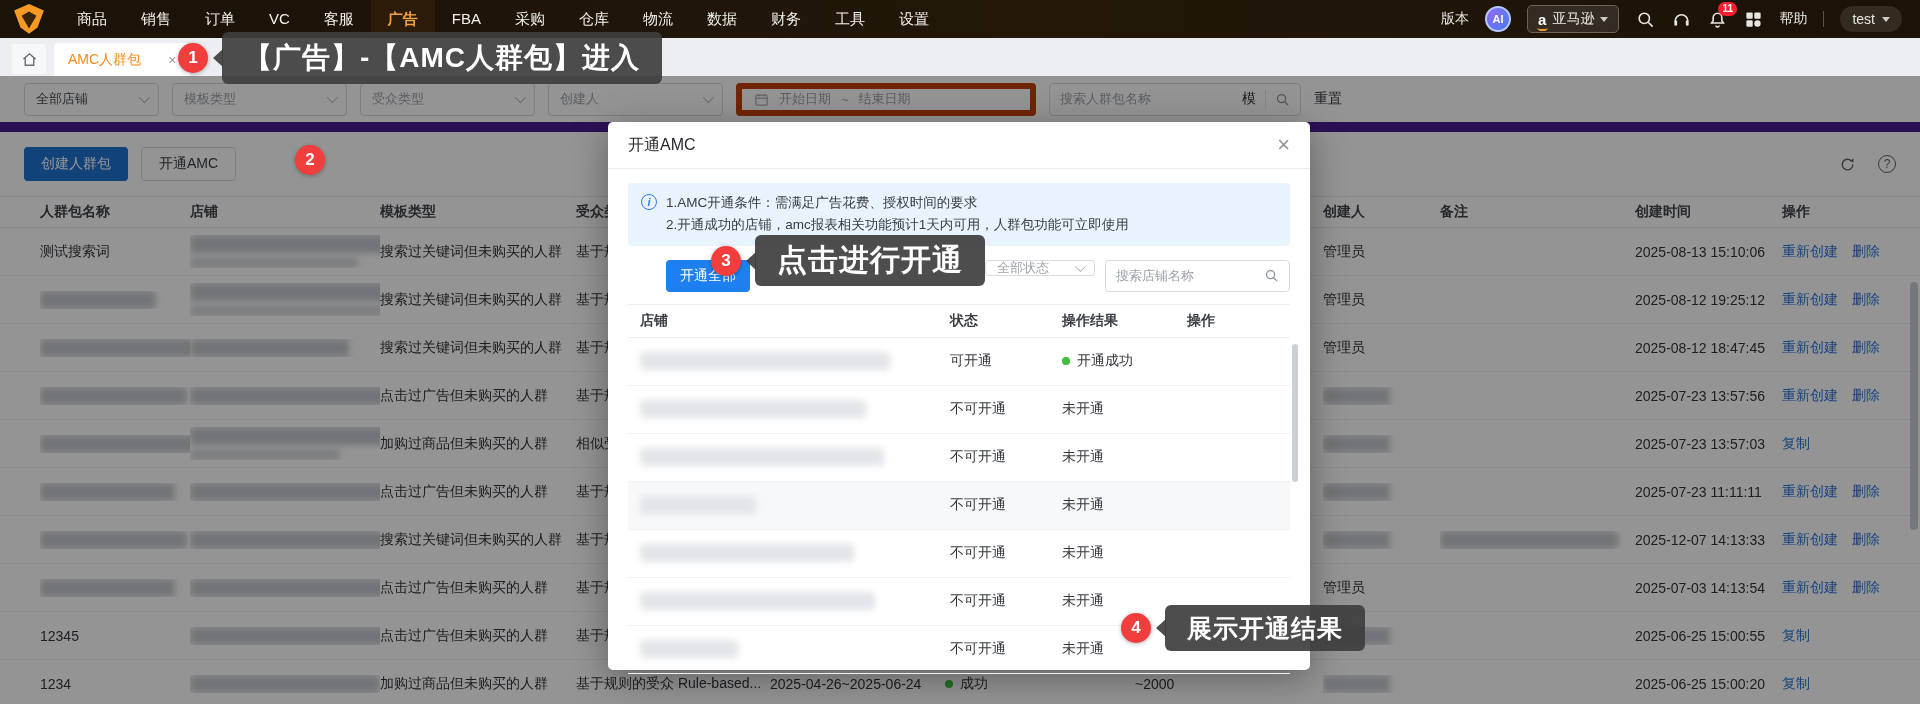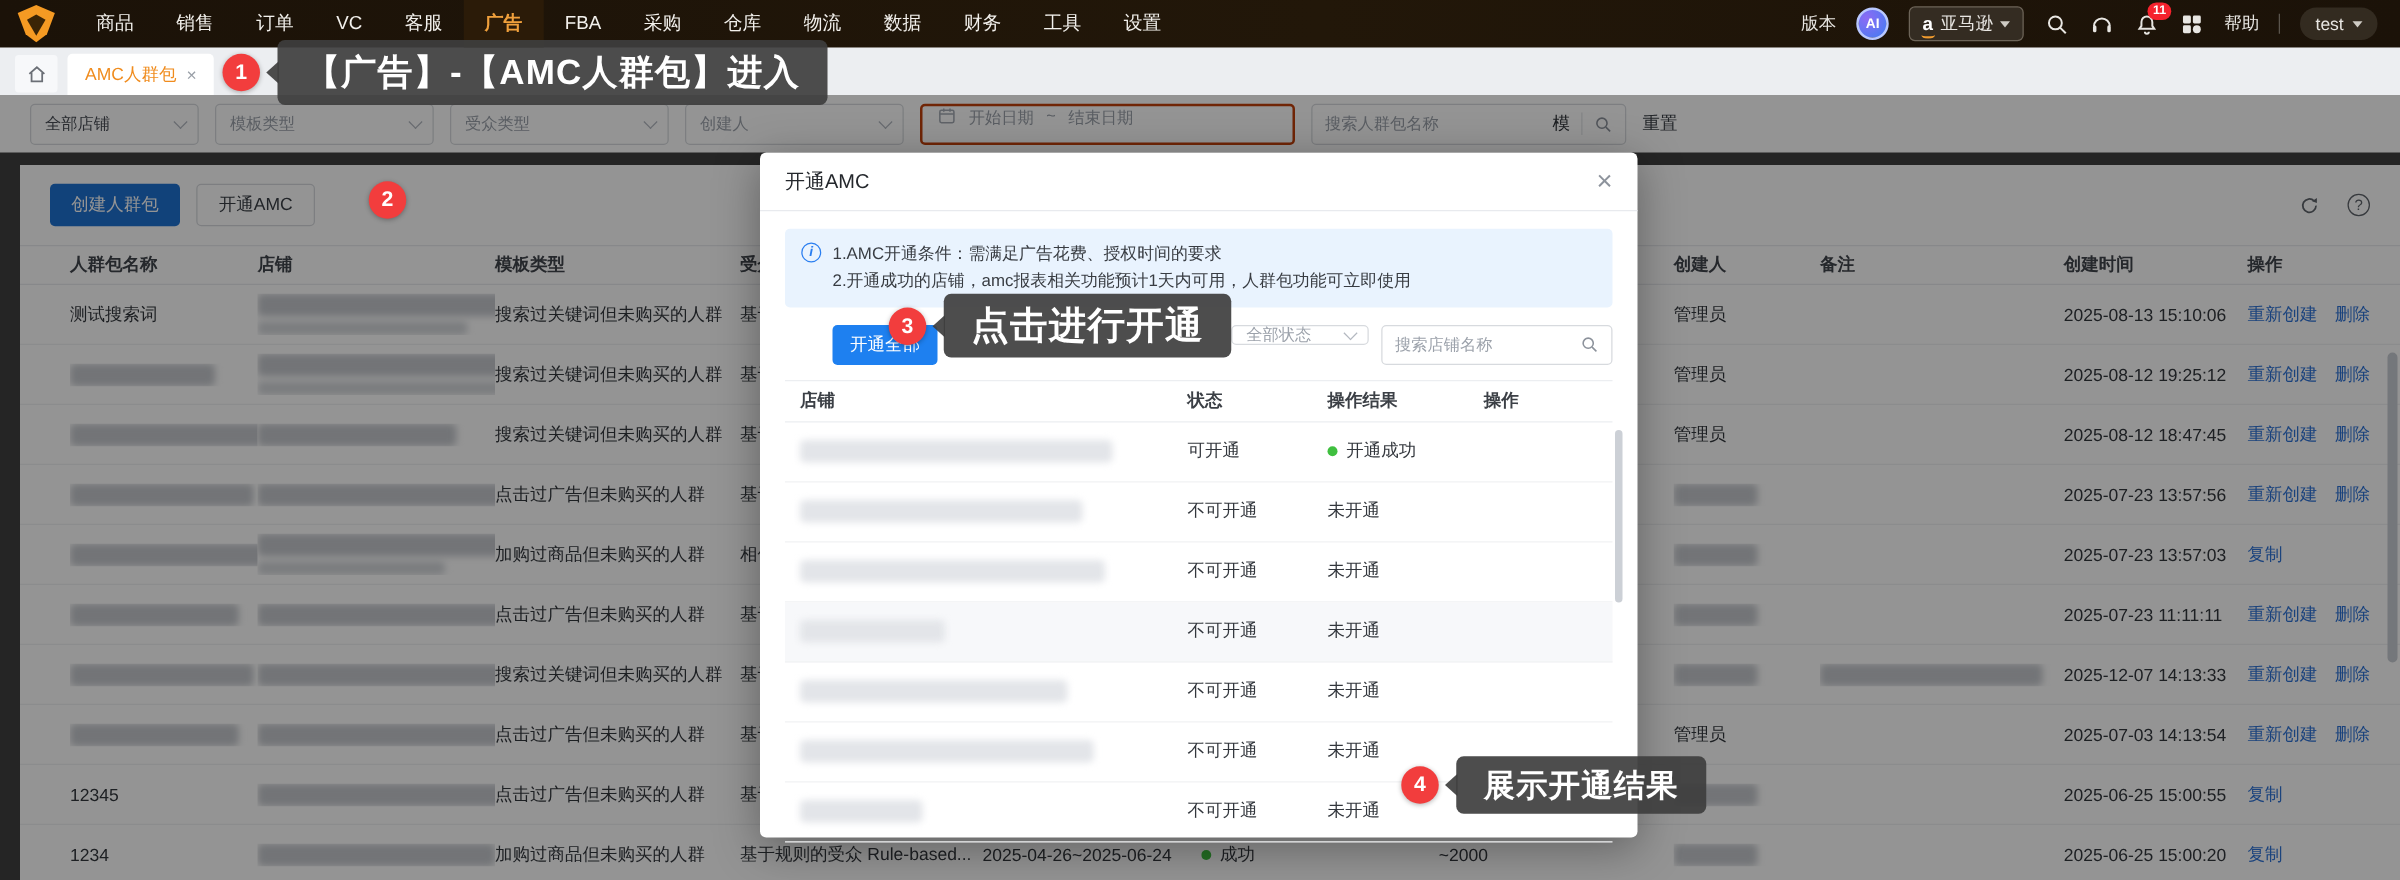--- a/index.html
+++ b/index.html
@@ -22,41 +22,41 @@
   .nav-ico { width:20px; height:20px; color:#e8e6e2; cursor:pointer; position:relative; display:flex; align-items:center; justify-content:center; }
   .nav-ico svg { width:19px; height:19px; }
   .bell-badge { position:absolute; top:-7px; left:11px; background:#f5222d; color:#fff; font-size:10px; line-height:14px; border-radius:8px; padding:0 4px; font-weight:bold; }
   .nav-divider { width:1px; height:16px; background:#5a544c; }
   .user-chip { display:flex; align-items:center; gap:7px; background:#332b20; border-radius:14px; height:26px; padding:0 12px; cursor:pointer; }
 
   
   .tabbar { position:absolute; top:38px; left:0; right:0; height:38px; background:#eceef1; display:flex; align-items:flex-end; z-index:5; }
   .home-btn { width:34px; height:30px; margin:0 8px 2px 12px; background:#f7f8fa; border-radius:3px; display:flex; align-items:center; justify-content:center; color:#6b6f76; cursor:pointer; }
   .home-btn svg { width:17px; height:17px; }
-  .tab { height:33px; background:#fff; border-radius:4px 4px 0 0; display:flex; align-items:center; gap:8px; padding:16px 14px; font-size:14px; color:#f08c1e; cursor:pointer;text-align:right; }
+  .tab { height:33px; background:#fff; border-radius:4px 4px 0 0; display:flex; align-items:center; gap:27px; padding:16px 14px; font-size:14px; color:#f08c1e; cursor:pointer;text-align:right; }
   .tab-close { color:#9aa0a8; font-size:14px; cursor:pointer; }
 
   
-  .page { position:absolute; top:76px; left:0; right:0; bottom:0; background:#404040; }
+  .page { position:absolute; top:76px; left:0; right:0; bottom:0; background:#4c1d95; }
   .filter-card { position:absolute; top:0; left:0; right:0; height:46px; background:#fff; display:flex; align-items:center; padding:0 24px; gap:13px; }
   .sel { height:33px; border:1px solid #d7dade; border-radius:4px; background:#fff; display:flex; align-items:center; padding:0 11px; font-size:13px; color:#9ca2ab; cursor:pointer; }
   .sel .val { flex:1; }
   .sel .val.chosen { color:#4a4f57; }
   .chev { width:8px; height:8px; border-right:1.6px solid #b3b8c0; border-bottom:1.6px solid #b3b8c0; transform:rotate(45deg) translateY(-2px); }
   .w135{width:135px} .w175{width:175px}
-  .daterange { width:300px; height:33px; border:2px solid #c2410c; border-radius:4px; display:flex; align-items:flex-start; gap:10px; padding:0 12px; font-size:13px; color:#9ca2ab; cursor:pointer; }
+  .daterange { width:300px; height:33px; border:6px solid #c2410c; border-radius:4px; display:flex; align-items:center; gap:10px; padding:0 12px; font-size:13px; color:#9ca2ab; cursor:pointer; }
   .daterange svg { width:15px; height:15px; color:#a5abb4; }
   .searchbox { width:252px; height:33px; border:1px solid #d7dade; border-radius:4px; display:flex; align-items:center; padding:0 10px; font-size:13px; color:#9ca2ab; background:#fff; }
   .searchbox .ph { flex:1; }
   .searchbox .suffix { color:#2f3338; font-size:14px; }
   .searchbox .vdiv { width:1px; height:18px; background:#e2e4e8; margin:0 9px; }
   .searchbox svg { width:15px; height:15px; color:#8c929b; cursor:pointer; }
   .reset-link { font-size:14px; color:#3a3f46; cursor:pointer; }
 
-  .content-card { position:absolute; top:56px; left:0; right:0; bottom:0; background:#fff;margin-left:16px; }
+  .content-card { position:absolute; top:56px; left:0; right:0; bottom:0; background:#fff; }
   .toolbar { height:64px; display:flex; align-items:center; padding:0 24px; gap:13px; }
   .btn { height:34px; border-radius:4px; font-size:14px; display:flex; align-items:center; padding:0 17px; cursor:pointer; }
   .btn-primary { background:#1e72d2; color:#fff; border:none; }
   .btn-plain { background:#fff; color:#3a3f46; border:1px solid #d7dade; }
   .toolbar-icons { margin-left:auto; display:flex; align-items:center; gap:22px; color:#5f646b; }
   .toolbar-icons svg { width:17px; height:17px; cursor:pointer; }
   .qmark { width:18px; height:18px; border:1.5px solid #5f646b; border-radius:50%; font-size:12px; display:flex; align-items:center; justify-content:center; cursor:pointer; }
 
   
   .main-table { position:absolute; top:64px; left:0; right:0; bottom:0; overflow:hidden; }

